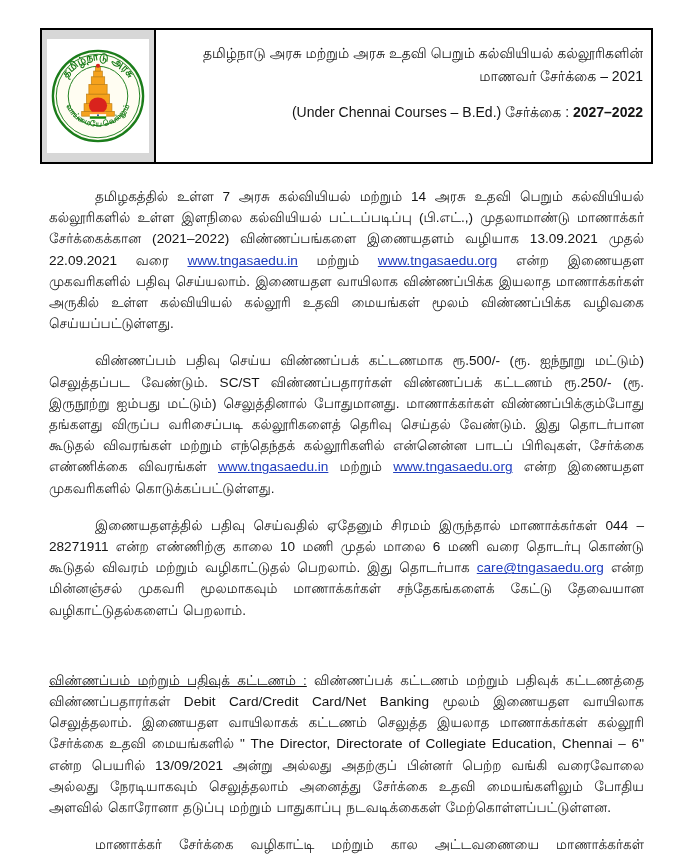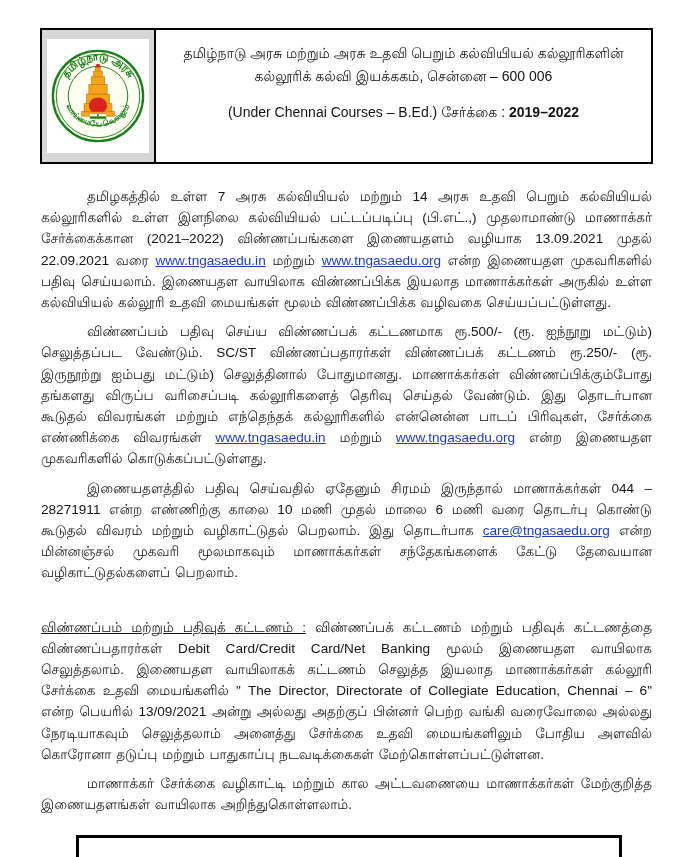--- a/index.html
+++ b/index.html
@@ -8,27 +8,27 @@
     padding:28px 32px 18px 33px;color:#141414;
     font-family:"Liberation Sans",sans-serif;
   }
   
   .header-box{display:flex;border:2.5px solid #000;margin:0 7px 22px 7px;}
   .logo-cell{
     width:112px;background:#d7d7d7;border-right:2.5px solid #000;
     display:flex;align-items:center;justify-content:center;padding:9px 0;
   }
   .logo-patch{background:#fff;padding:3px;line-height:0;}
-  .title-cell{flex:1;text-align:center;padding:12px 8px 14px;font-size:14px;line-height:1.62;}
+  .title-cell{flex:1;text-align:right;padding:12px 8px 14px;font-size:14px;line-height:1.62;}
   .h-gap{height:14px;}
   .bold{font-weight:bold;}
   
   .para{
     text-align:justify;text-indent:46px;font-size:13.6px;line-height:1.56;
-    margin:8px;word-spacing:1px;
+    margin:16px;word-spacing:1px;
   }
   .para.no-indent{text-indent:0;}
   .section-gap{height:17px;}
   .link{color:#1f3dbe;text-decoration:underline;cursor:pointer;}
   .heading-underline{font-weight:normal;text-decoration:underline;}
   
   .schedule-box{border:3px solid #000;margin:20px 38px 0 43px;padding:13px 16px 14px 16px;}
   .schedule-row{display:flex;align-items:baseline;font-size:13.6px;}
   .s-label{flex:1;font-weight:bold;}
   .s-dash{width:52px;text-align:center;}
@@ -72,23 +72,23 @@
             <rect x="41.5" y="72.5" width="17" height="2.4" fill="#ff9933"></rect>
             <rect x="41.5" y="74.9" width="17" height="2.4" fill="#ffffff"></rect>
             <circle cx="50" cy="76.1" r="1" fill="#123c8c"></circle>
             <rect x="41.5" y="77.3" width="17" height="2.4" fill="#138808"></rect>
           </g>
         </svg>
       </div>
     </div>
     <div class="title-cell">
       <div>தமிழ்நாடு அரசு மற்றும் அரசு உதவி பெறும்  கல்வியியல் கல்லூரிகளின்</div>
-      <div>கல்லூரிக் கல்வி இயக்ககம், சென்னை – 600 006</div>
+      <div>மாணவர் சேர்க்கை – 2021</div>
       <div class="h-gap"></div>
-      <div><span>(Under Chennai Courses – B.Ed.) சேர்க்கை : </span><span class="bold">2019–2022</span></div>
+      <div><span>(Under Chennai Courses – B.Ed.) சேர்க்கை : </span><span class="bold">2027–2022</span></div>
     </div>
   </div>
 
   <p class="para"><span>தமிழகத்தில் உள்ள 7 அரசு கல்வியியல் மற்றும் 14 அரசு உதவி பெறும் கல்வியியல் கல்லூரிகளில் உள்ள இளநிலை கல்வியியல் பட்டப்படிப்பு (பி.எட்.,) முதலாமாண்டு மாணாக்கர் சேர்க்கைக்கான (2021–2022) விண்ணப்பங்களை இணையதளம் வழியாக 13.09.2021 முதல் 22.09.2021 வரை </span><a class="link">www.tngasaedu.in</a><span> மற்றும் </span><a class="link">www.tngasaedu.org</a><span> என்ற இணையதள முகவரிகளில் பதிவு செய்யலாம். இணையதள வாயிலாக விண்ணப்பிக்க இயலாத மாணாக்கர்கள் அருகில் உள்ள கல்வியியல் கல்லூரி உதவி மையங்கள் மூலம் விண்ணப்பிக்க வழிவகை செய்யப்பட்டுள்ளது.</span></p>
 
   <p class="para"><span>விண்ணப்பம் பதிவு செய்ய விண்ணப்பக் கட்டணமாக ரூ.500/- (ரூ. ஐந்நூறு மட்டும்) செலுத்தப்பட வேண்டும். SC/ST விண்ணப்பதாரர்கள் விண்ணப்பக் கட்டணம் ரூ.250/- (ரூ. இருநூற்று ஐம்பது மட்டும்) செலுத்தினால் போதுமானது. மாணாக்கர்கள் விண்ணப்பிக்கும்போது தங்களது விருப்ப வரிசைப்படி கல்லூரிகளைத் தெரிவு செய்தல் வேண்டும். இது தொடர்பான கூடுதல் விவரங்கள் மற்றும் எந்தெந்தக் கல்லூரிகளில் என்னென்ன பாடப் பிரிவுகள், சேர்க்கை எண்ணிக்கை விவரங்கள் </span><a class="link">www.tngasaedu.in</a><span> மற்றும் </span><a class="link">www.tngasaedu.org</a><span> என்ற இணையதள முகவரிகளில்  கொடுக்கப்பட்டுள்ளது.</span></p>
 
   <p class="para"><span>இணையதளத்தில் பதிவு செய்வதில் ஏதேனும் சிரமம் இருந்தால் மாணாக்கர்கள்  044 – 28271911 என்ற எண்ணிற்கு காலை 10 மணி முதல் மாலை 6 மணி வரை தொடர்பு கொண்டு கூடுதல் விவரம் மற்றும் வழிகாட்டுதல் பெறலாம்.  இது தொடர்பாக </span><a class="link">care@tngasaedu.org</a><span> என்ற மின்னஞ்சல் முகவரி மூலமாகவும் மாணாக்கர்கள் சந்தேகங்களைக் கேட்டு தேவையான வழிகாட்டுதல்களைப் பெறலாம்.</span></p>
 
   <div class="section-gap"></div>

